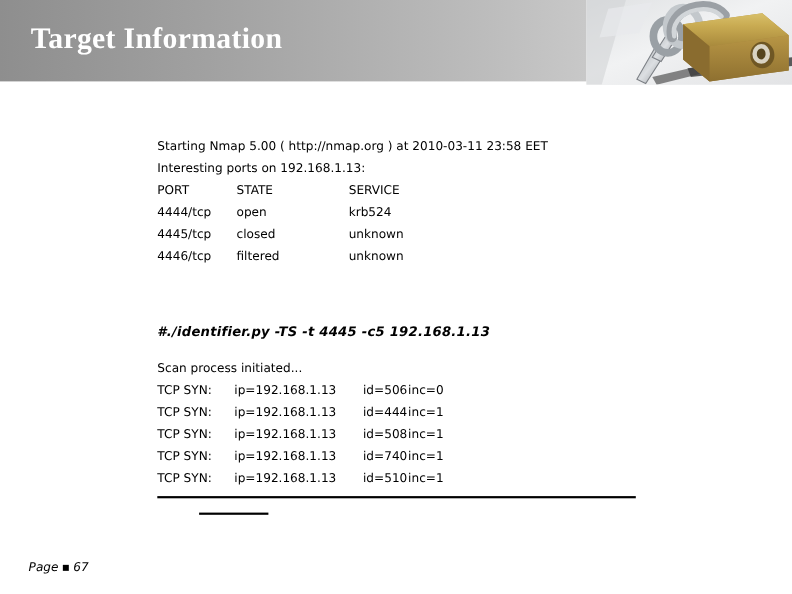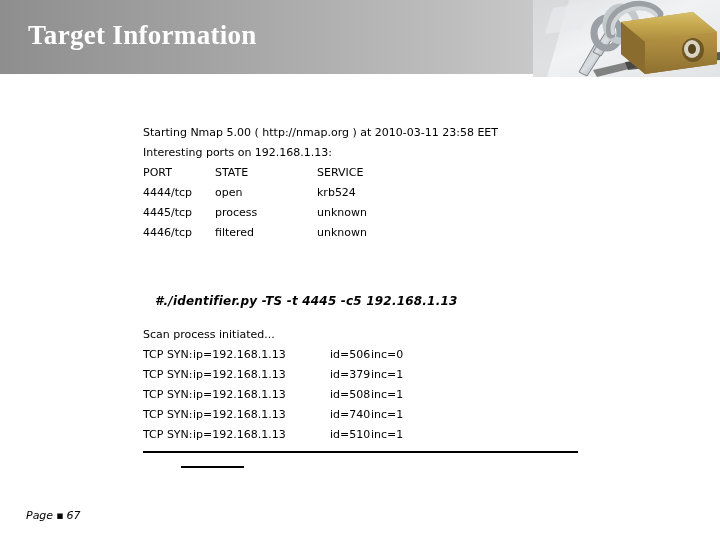--- a/index.html
+++ b/index.html
@@ -75,36 +75,35 @@
   .line {
     height: 20px;
     position: relative;
   }
   .col { position: absolute; top: 0; }
   .c1 { left: 0; }
   .c2 { left: 72px; }
   .c3 { left: 145px; margin-left: 29px; }
 
   .syn-label { left: 0; }
-  .syn-ip    { left: 50px; }
+  .syn-ip    { left: 70px; }
   .syn-id    { left: 187px; text-align: center; }
   .syn-inc   { left: 228px; text-align: right; }
 
   .cmd-line {
     position: absolute;
     left: 143px;
     top: 220px;
     font-family: "DejaVu Sans", sans-serif;
     font-size: 12px;
     font-style: italic;
     font-weight: bold;
     color: #000000;
     white-space: nowrap;
     letter-spacing: 0.2px;
-    margin-left: 12px;
   }
 
   
   .rule-long {
     position: absolute;
     left: 143px;
     top: 377px;
     width: 435px;
     height: 2px;
     background: #000000;
@@ -206,21 +205,21 @@
       <span class="col c2">STATE</span>
       <span class="col c3">SERVICE</span>
     </div>
     <div class="line">
       <span class="col c1">4444/tcp</span>
       <span class="col c2">open</span>
       <span class="col c3">krb524</span>
     </div>
     <div class="line">
       <span class="col c1">4445/tcp</span>
-      <span class="col c2">process</span>
+      <span class="col c2">closed</span>
       <span class="col c3">unknown</span>
     </div>
     <div class="line">
       <span class="col c1">4446/tcp</span>
       <span class="col c2">filtered</span>
       <span class="col c3">unknown</span>
     </div>
   </div>
 
   <div class="cmd-line">#./identifier.py -TS -t 4445 -c5 192.168.1.13</div>
@@ -231,21 +230,21 @@
     </div>
     <div class="line">
       <span class="col syn-label">TCP SYN:</span>
       <span class="col syn-ip">ip=192.168.1.13</span>
       <span class="col syn-id">id=506</span>
       <span class="col syn-inc">inc=0</span>
     </div>
     <div class="line">
       <span class="col syn-label">TCP SYN:</span>
       <span class="col syn-ip">ip=192.168.1.13</span>
-      <span class="col syn-id">id=379</span>
+      <span class="col syn-id">id=444</span>
       <span class="col syn-inc">inc=1</span>
     </div>
     <div class="line">
       <span class="col syn-label">TCP SYN:</span>
       <span class="col syn-ip">ip=192.168.1.13</span>
       <span class="col syn-id">id=508</span>
       <span class="col syn-inc">inc=1</span>
     </div>
     <div class="line">
       <span class="col syn-label">TCP SYN:</span>

